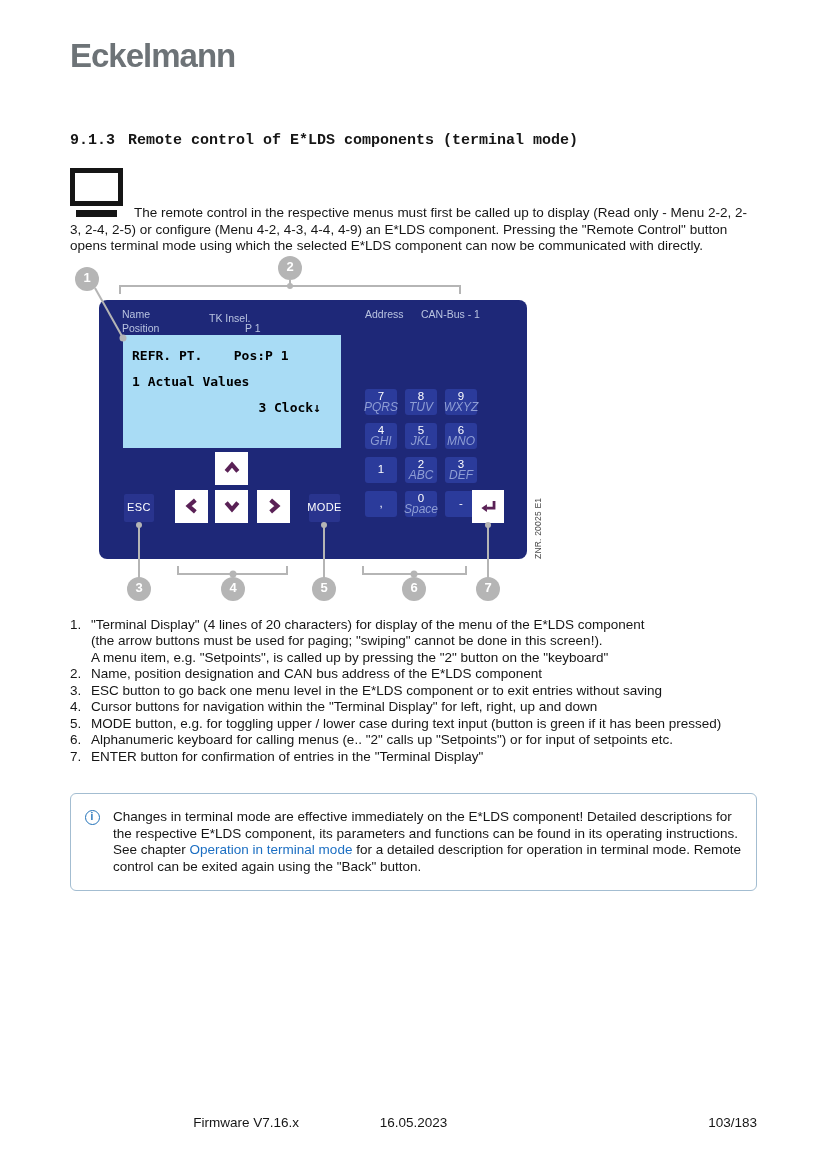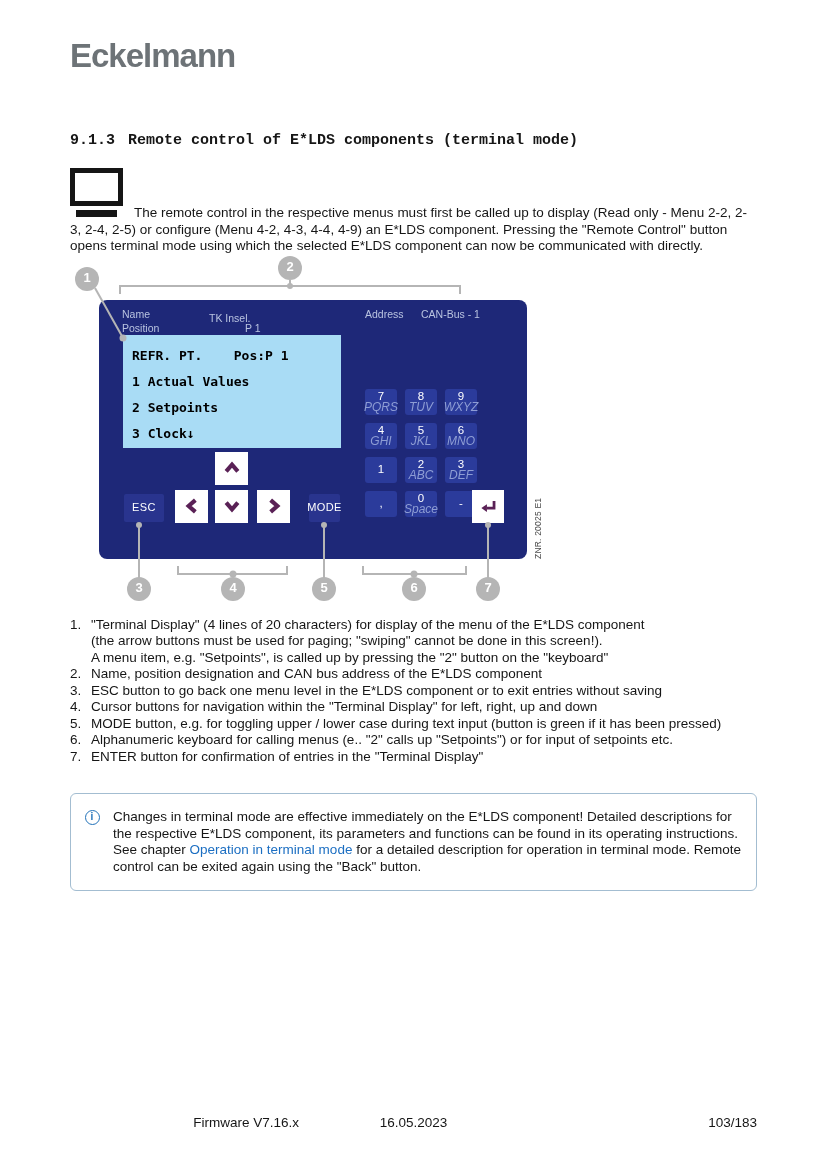--- a/index.html
+++ b/index.html
@@ -55,28 +55,28 @@
   .lbl-addr{left:266px;top:8px;} .val-addr{left:322px;top:8px;}
 
   .t-display {
     position:absolute; left:24px; top:35px; width:218px; height:113px;
     background:#a9dcf5; color:#000;
     font-family:"DejaVu Sans Mono","Liberation Mono",monospace;
     font-weight:bold; font-size:13px; line-height:26px;
     padding:8px 0 0 9px;
   }
   .term-line { white-space:pre; }
-  .term-line-last { display:flex; justify-content:flex-start; padding-right:20px; }
+  .term-line-last { display:flex; justify-content:flex-end; padding-right:20px; }
 
   .t-btn {
     position:absolute; background:#29348e; color:#ffffff;
     display:flex; align-items:center; justify-content:center;
     font-size:11px; letter-spacing:0.4px; border-radius:2px;
   }
-  .btn-esc { left:25px; top:194px; width:40px; height:28px; }
+  .btn-esc { left:25px; top:194px; width:30px; height:28px; }
   .btn-mode{ left:210px;top:194px; width:31px; height:28px; }
 
   .arrow-btn {
     position:absolute; width:33px; height:33px; background:#ffffff;
     display:flex; align-items:center; justify-content:center;
   }
   .arr-up   { left:116px; top:152px; }
   .arr-left { left:76px;  top:190px; }
   .arr-down { left:116px; top:190px; }
   .arr-right{ left:158px; top:190px; }
@@ -187,21 +187,20 @@
       <span class="t-label lbl-name">Name</span>
       <span class="t-label val-name">TK Insel.</span>
       <span class="t-label lbl-pos">Position</span>
       <span class="t-label val-pos">P 1</span>
       <span class="t-label lbl-addr">Address</span>
       <span class="t-label val-addr">CAN-Bus - 1</span>
 
       <div class="t-display">
         <div class="term-line">REFR. PT.    Pos:P 1</div>
         <div class="term-line">1 Actual Values</div>
-        <div class="term-line">2 Setpoints</div>
         <div class="term-line term-line-last">
           <span>3 Clock</span>
           <span>↓</span>
         </div>
       </div>
 
       <div class="t-btn btn-esc">ESC</div>
 
       <div class="arrow-btn arr-up">
         <svg width="20" height="20" viewBox="0 0 24 24">

